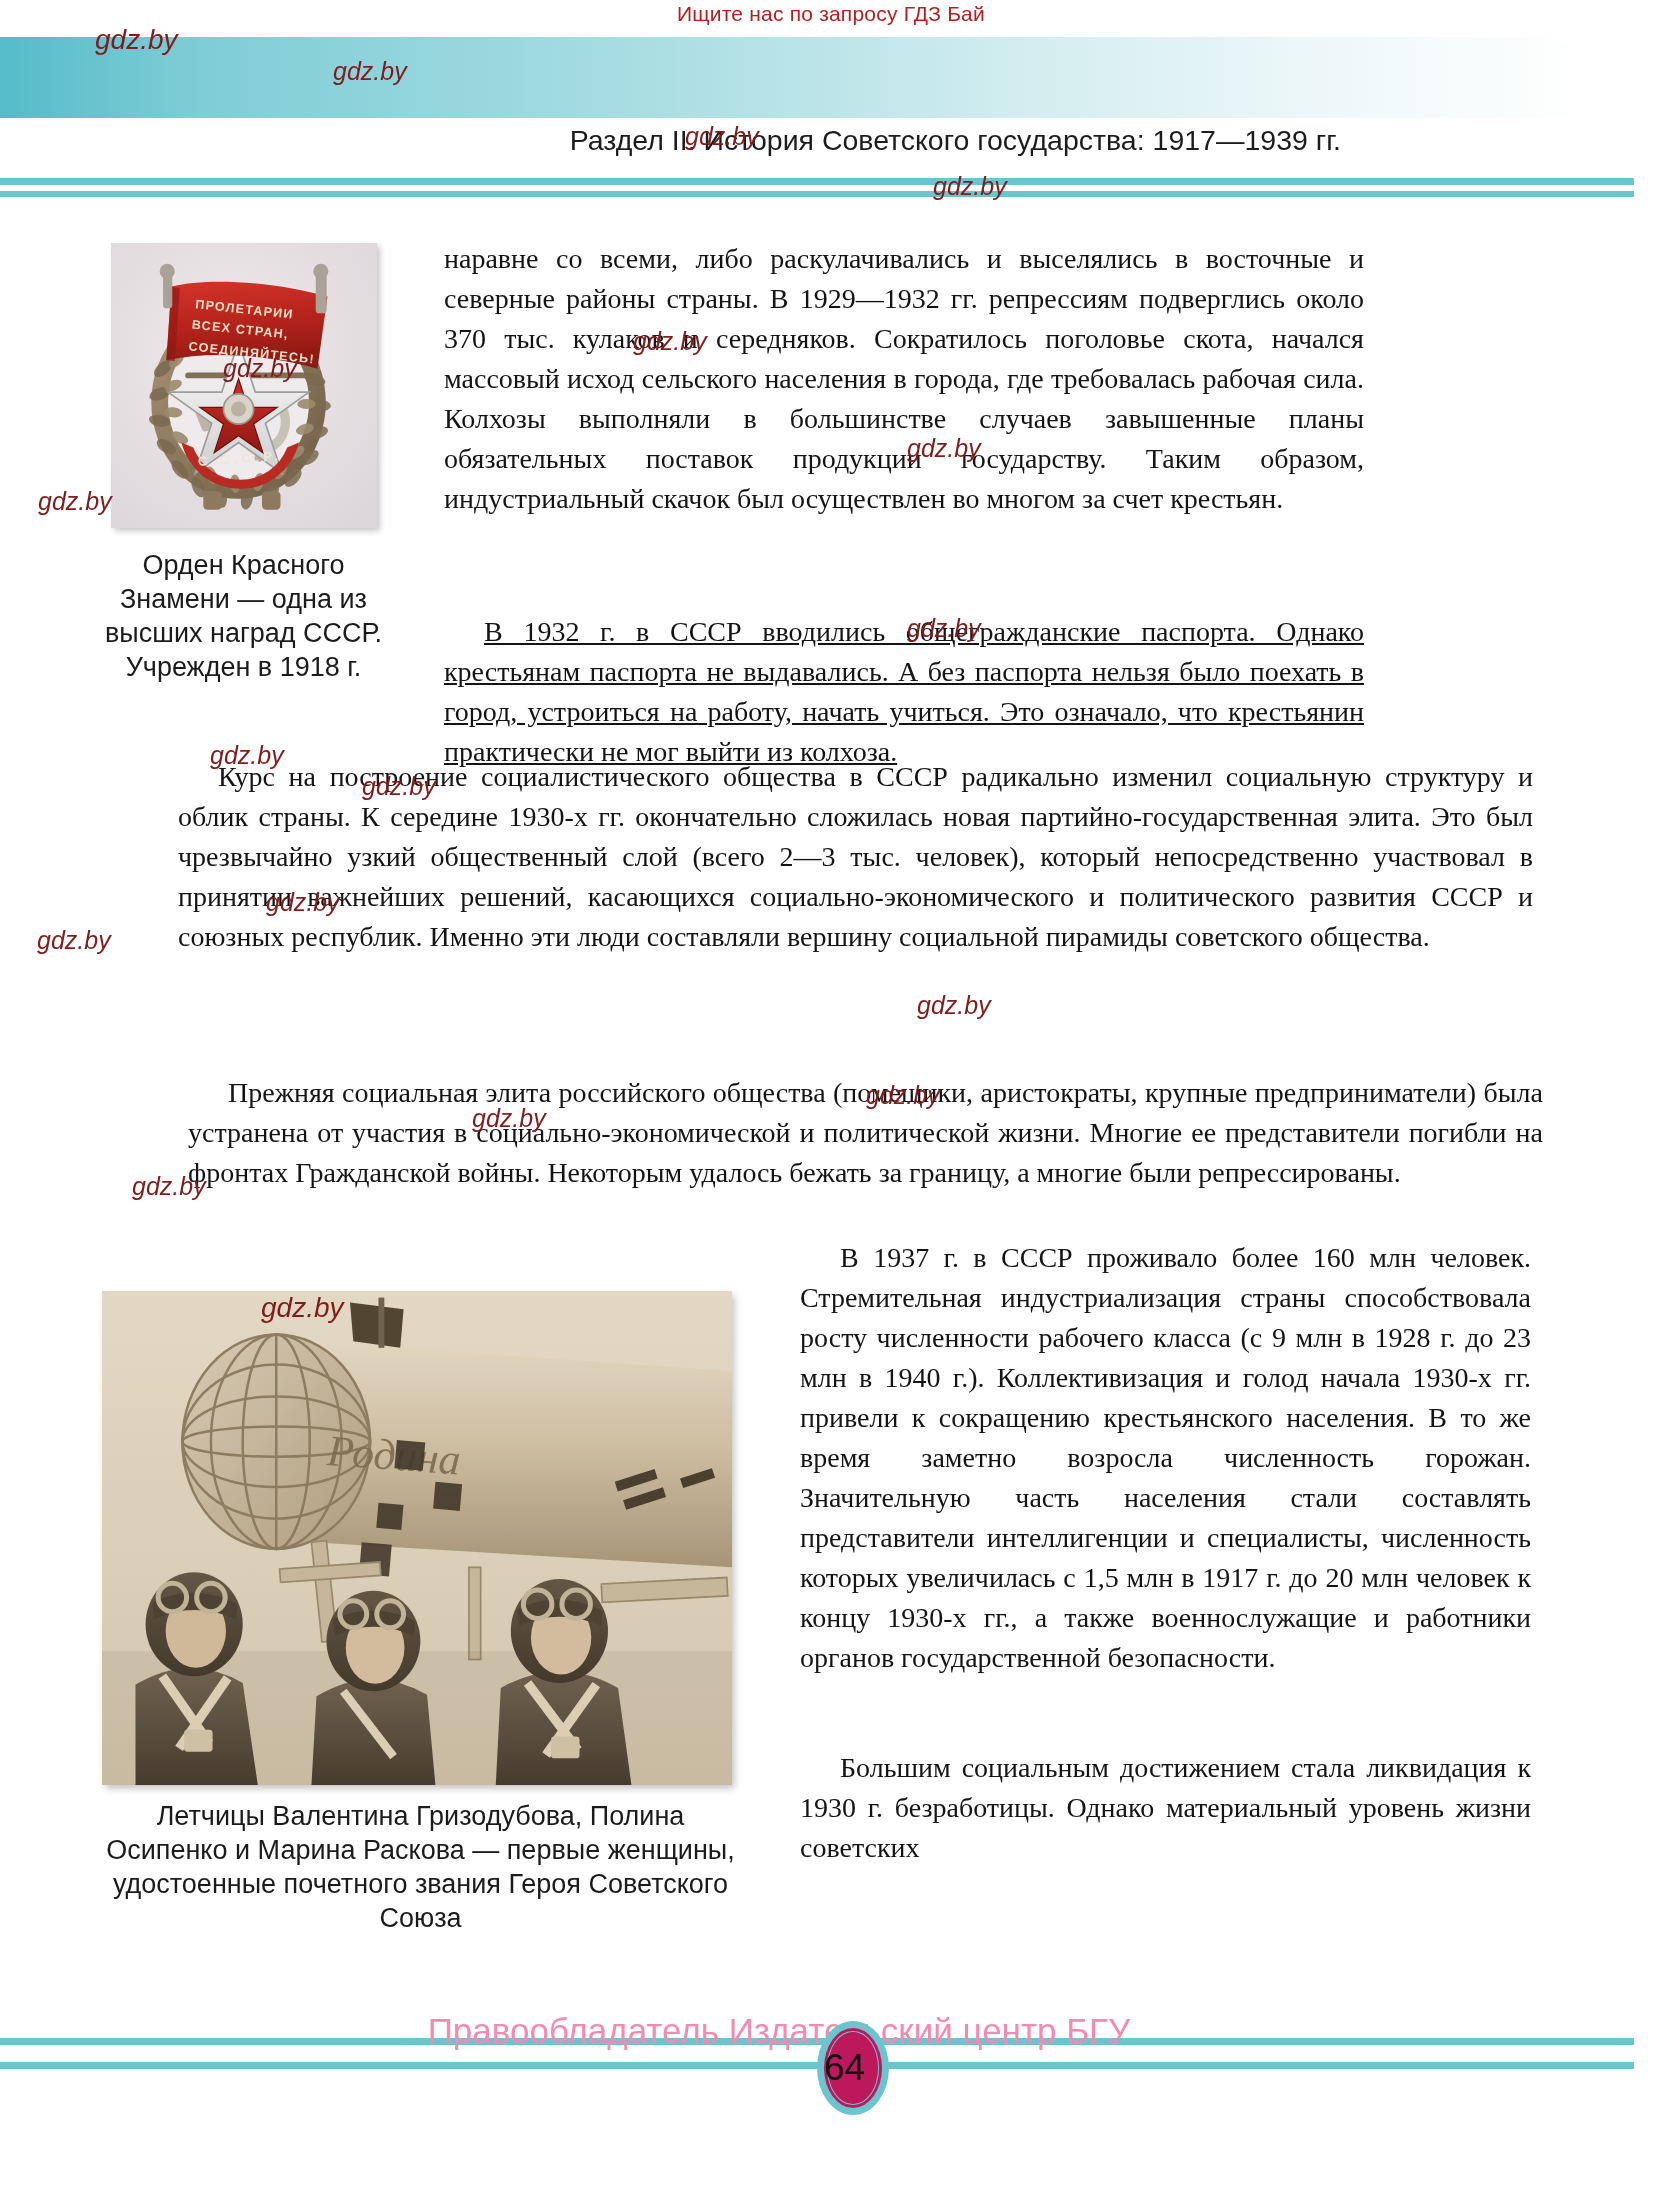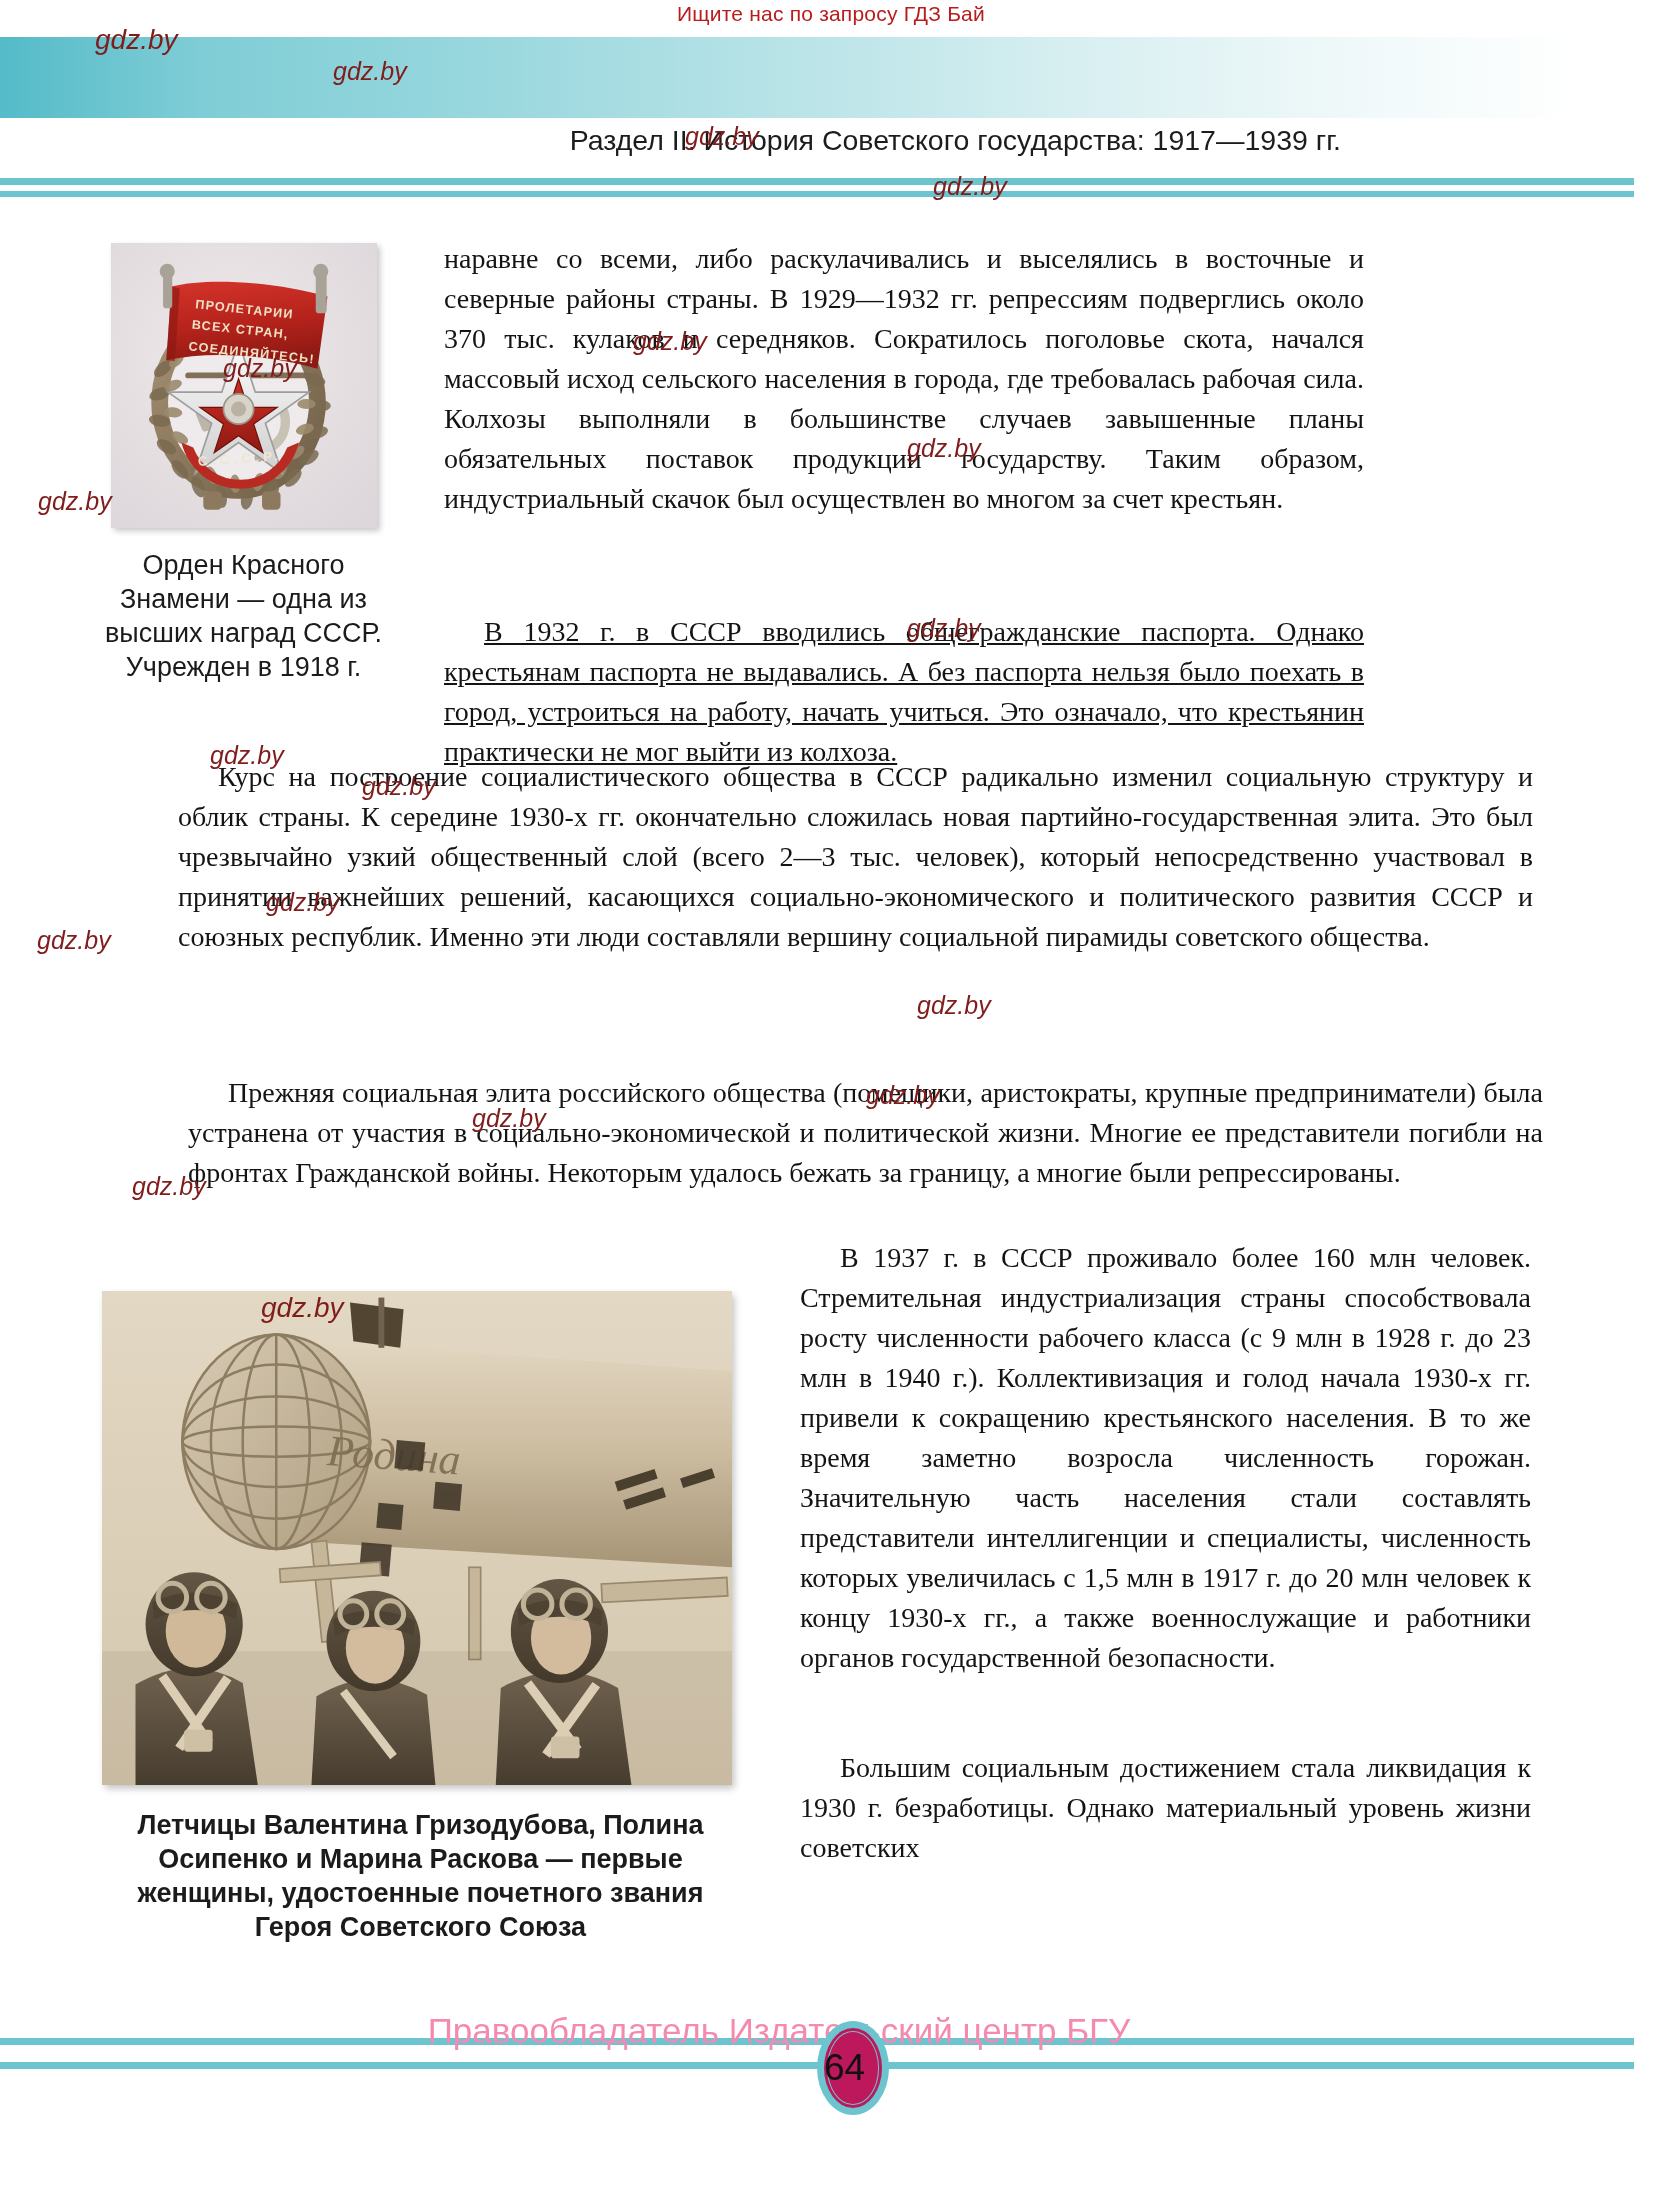--- a/index.html
+++ b/index.html
@@ -160,21 +160,21 @@
 
   .fig-pilots { left: 102px; top: 1291px; width: 630px; }
   .fig-pilots .photo {
     width: 630px;
     height: 494px;
     box-shadow: 3.4px 4.2px 7.5px rgba(0,0,0,.25);
     position: relative;
     overflow: hidden;
     background: #cfc4ae;
   }
-  .fig-pilots .fig-caption { width: 637px; margin-top: 23px; font-weight: bold; }
+  .fig-pilots .fig-caption { width: 637px; margin-top: 14px; }
 
   
   .order-svg, .pilots-svg { display: block; width: 100%; height: 100%; }
 
   
   .wm {
     position: absolute;
     font-family: "Liberation Sans", sans-serif;
     color: #7f1d1d;
     white-space: nowrap;

